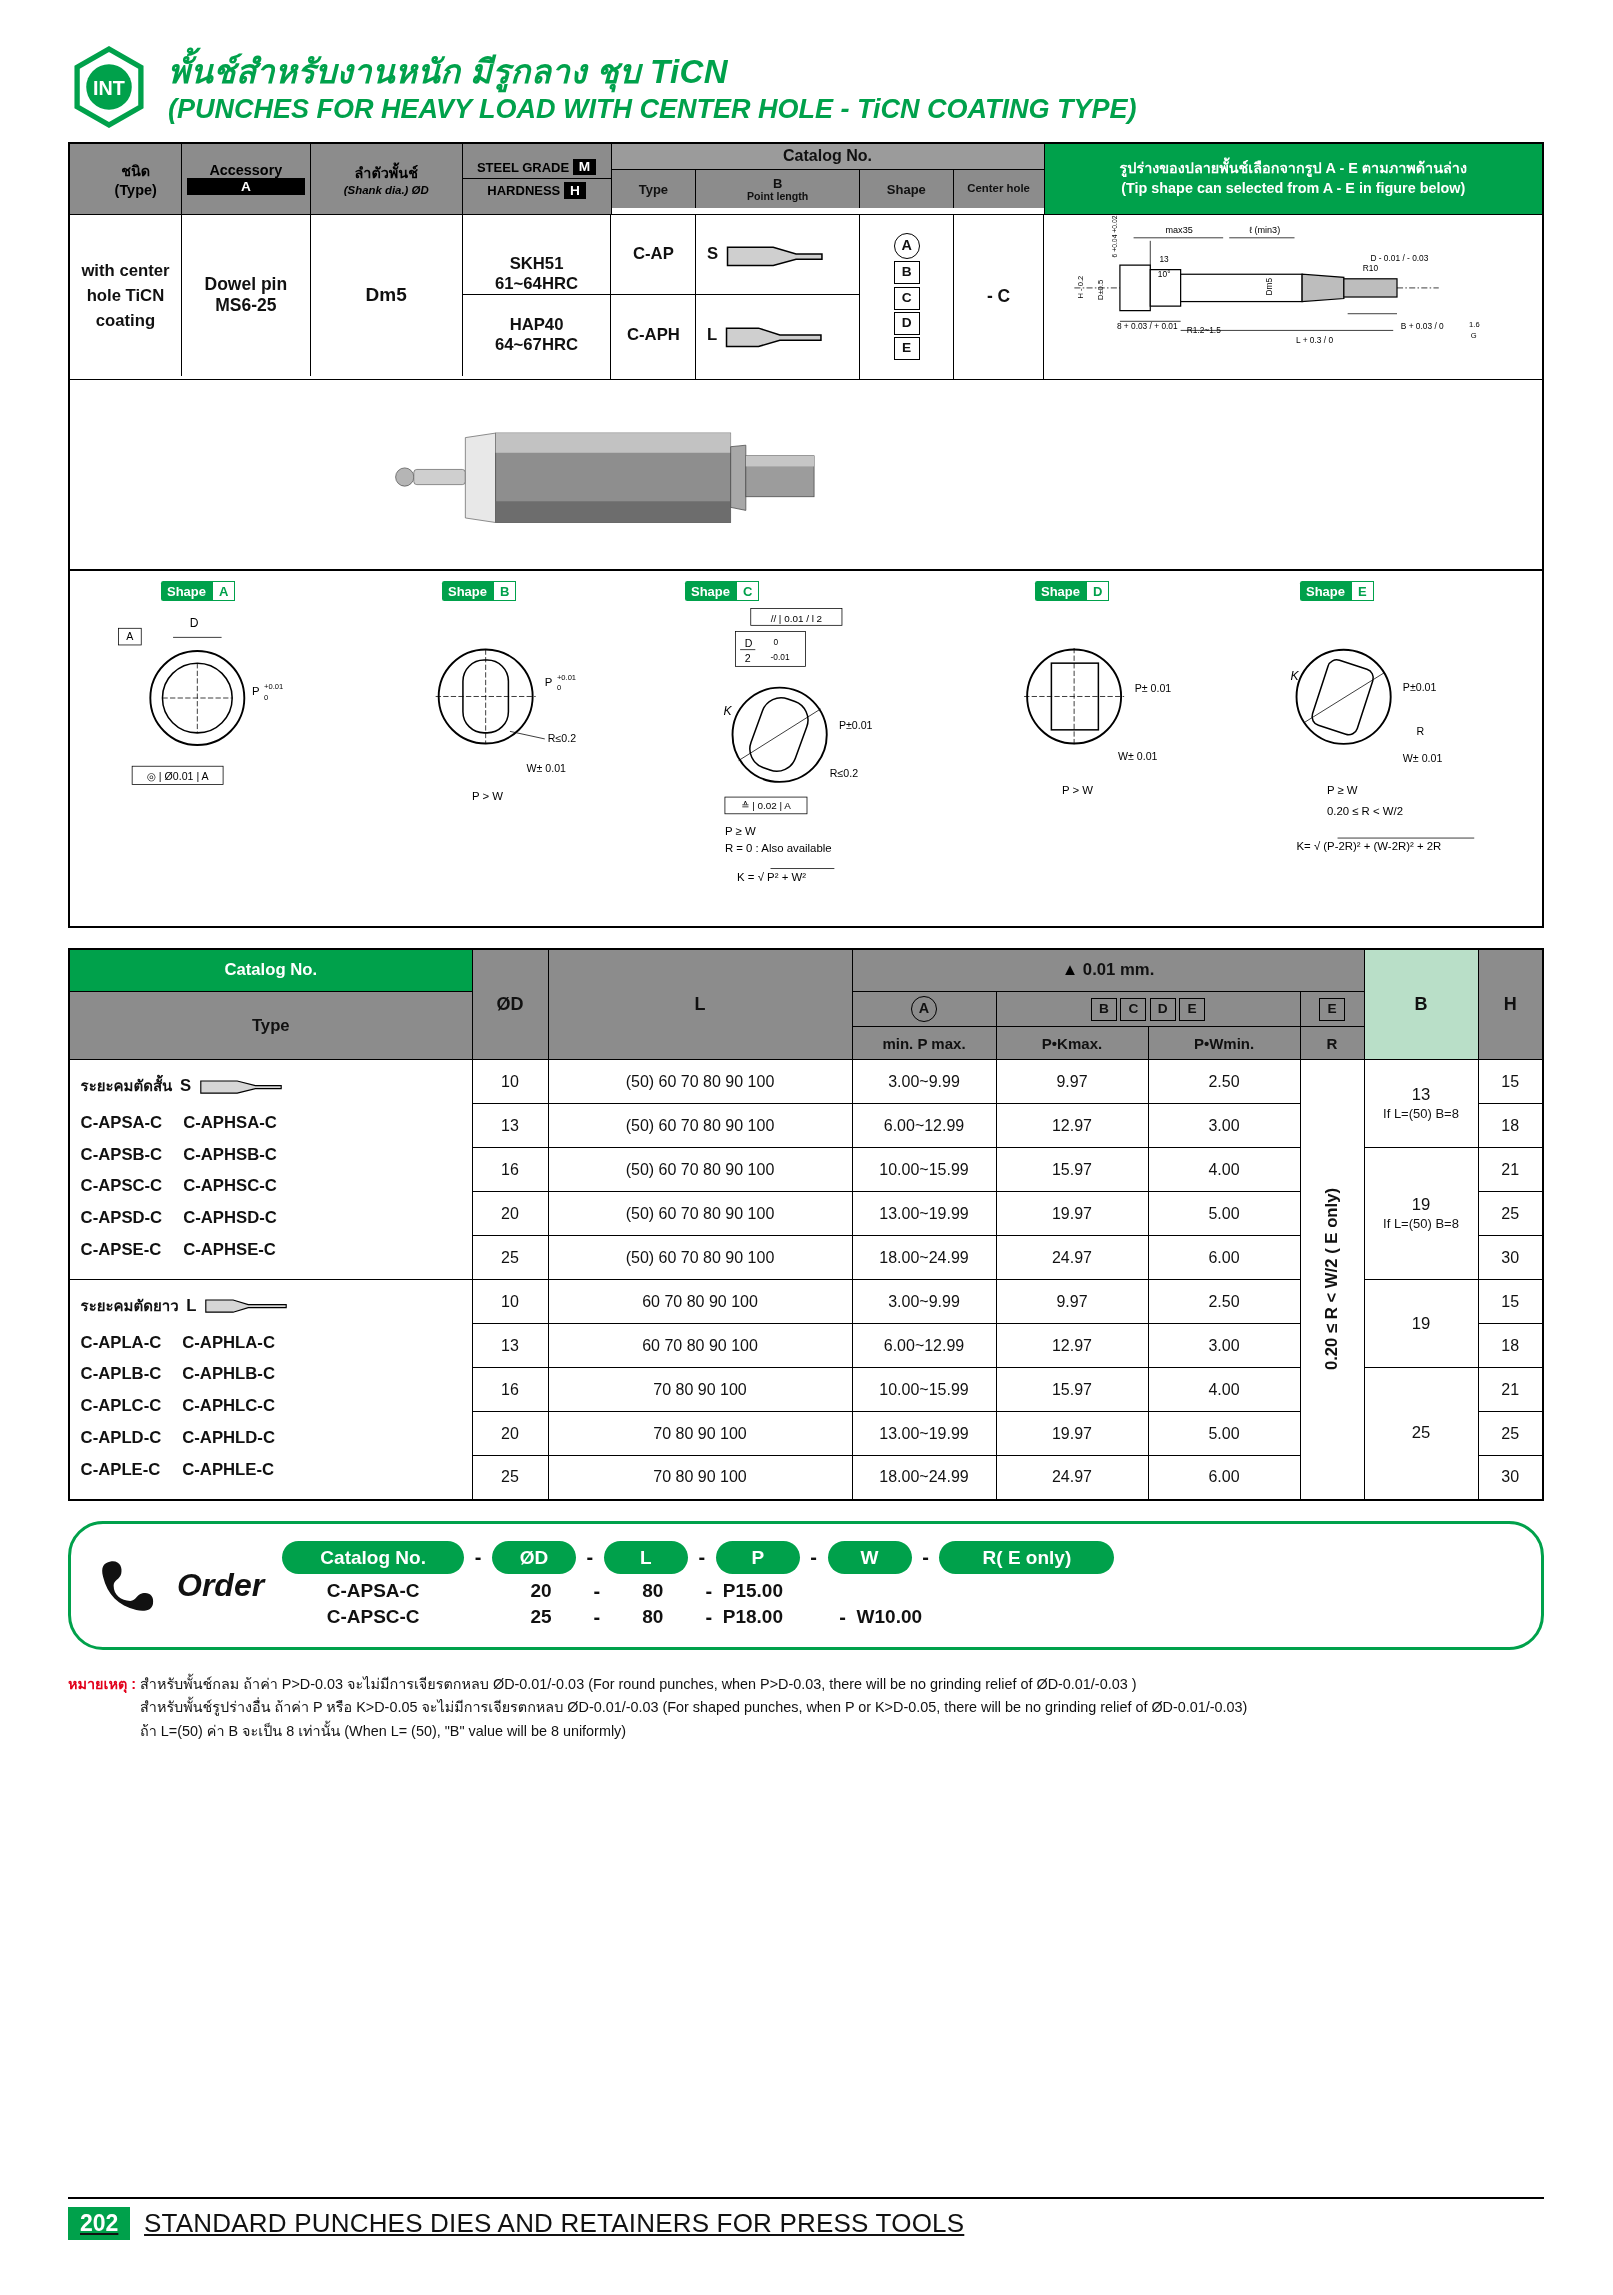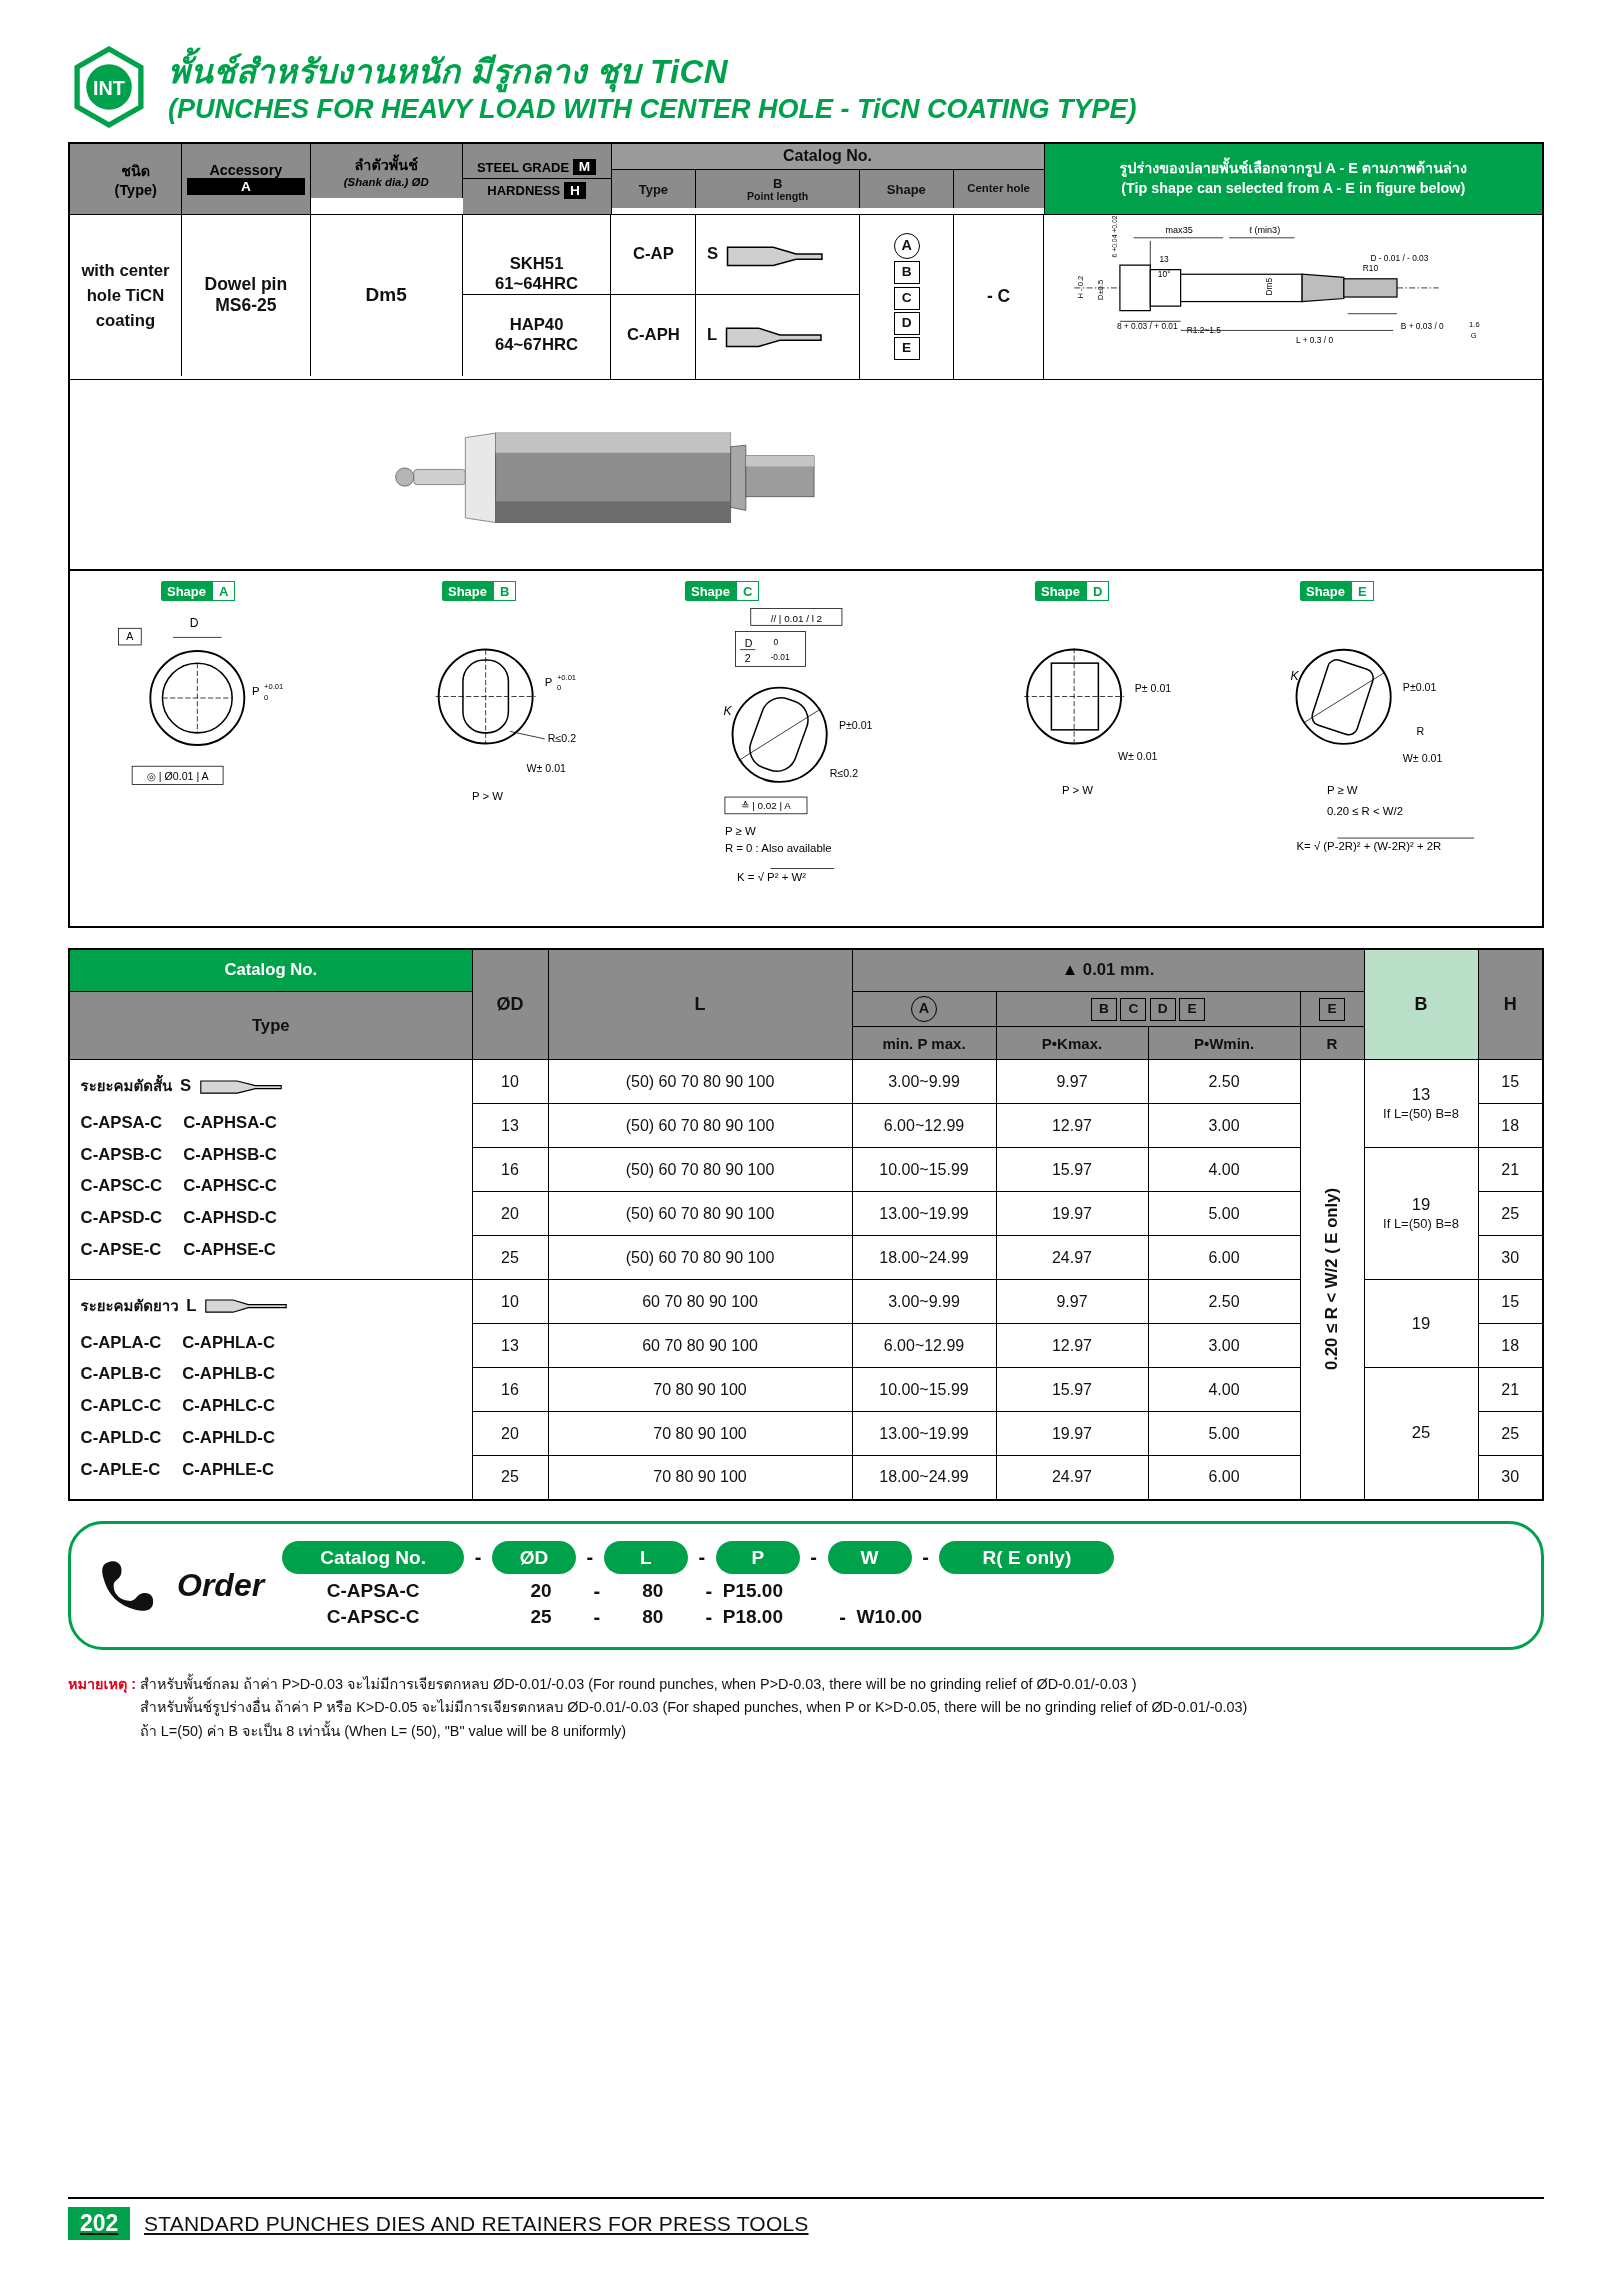--- a/index.html
+++ b/index.html
@@ -104,21 +104,21 @@
 
   
   .notes { margin-top:23px; display:flex; gap:4px; font-size:14.4px; line-height:1.65; }
   .notes .label { color:#e2001a; font-weight:bold; white-space:nowrap; }
 
   
   .footer { position:absolute; left:68px; right:68px; bottom:55px;text-decoration:underline; }
   .footline { border-top:2.3px solid #000; width:1476px; }
   .footrow { display:flex; align-items:center; gap:13.7px; margin-top:7.6px; }
   .pagenum { background:#00a14b; color:#fff; font-weight:bold; font-size:23px; padding:3px 12px; }
-  .foottext { font-size:21px; letter-spacing:0.2px;text-align:center; }
+  .foottext { font-size:26px; letter-spacing:0.2px;text-align:center; }
 
   svg text { font-family:"Liberation Sans", sans-serif; }
 </style>
 </head>
 <body>
 
 <div class="page">
 
   <div class="header">
     <div class="logo">
@@ -138,21 +138,21 @@
 
     <div class="hdr-top">
       <div class="cellhdr blk c-type hdrcell" style="display:flex;flex-direction:column;justify-content:center;height:70px;padding-left:25px;">
         <span>ชนิด</span>
         <span>(Type)</span>
       </div>
       <div class="cellhdr blk c-acc hdrcell" style="display:flex;flex-direction:column;justify-content:center;height:70px;">
         <span>Accessory</span>
         <span class="sqA">A</span>
       </div>
-      <div class="cellhdr blk c-shank hdrcell" style="display:flex;flex-direction:column;justify-content:center;height:54px;">
+      <div class="cellhdr blk c-shank hdrcell" style="display:flex;flex-direction:column;justify-content:center;height:70px;">
         <span>ลำตัวพั้นช์</span>
         <span class="sub">(Shank dia.) ØD</span>
       </div>
       <div class="cellhdr blk c-steel" style="height:70px;display:flex;flex-direction:column;justify-content:center;">
         <div style="padding:3px 4.6px;border-bottom:1.5px solid #000;font-size:13px;">
           <span>STEEL GRADE</span>
           <span class="sqM">M</span>
         </div>
         <div style="padding:3px 4.6px;font-size:13px;">
           <span>HARDNESS</span>

